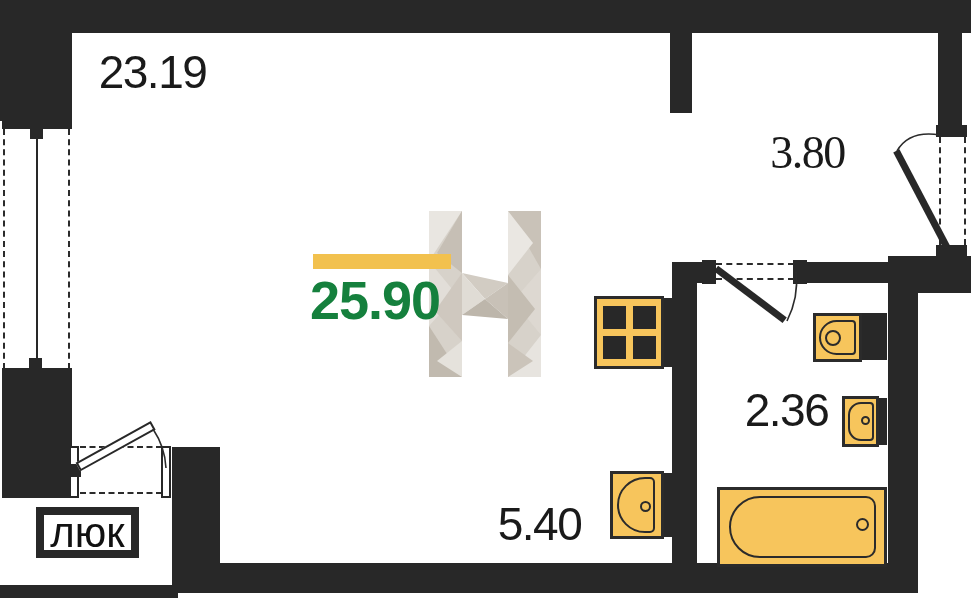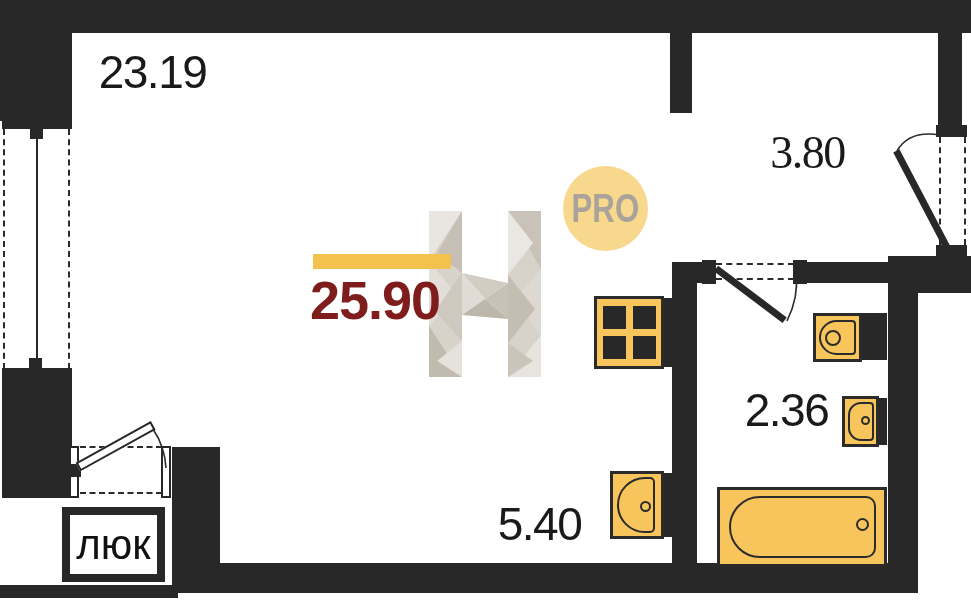--- a/index.html
+++ b/index.html
@@ -16,21 +16,21 @@
   .circ{position:absolute;border:2.5px solid #2b2b2b;border-radius:50%;box-sizing:border-box;}
   .dashH{position:absolute;border-top:2px dashed #2b2b2b;height:0;}
   .dashV{position:absolute;border-left:2px dashed #2b2b2b;width:0;}
   .jamb{position:absolute;background:#fff;border:2px solid #282828;box-sizing:border-box;}
   .leafW{position:absolute;background:#fff;border:2px solid #282828;box-sizing:border-box;}
   .leafB{position:absolute;background:#282828;}
   .sq{position:absolute;background:#282828;}
   #proBadge{position:absolute;left:563px;top:166px;width:85px;height:85px;border-radius:50%;
             display:flex;align-items:center;justify-content:center;}
   #proBadge span{font-size:40px;font-weight:600;transform:scaleX(0.78);letter-spacing:0;}
-  #hatchBox{position:absolute;left:62px;top:507px;width:103px;height:75px;box-sizing:border-box;}
+  #hatchBox{position:absolute;left:36px;top:507px;width:103px;height:51px;box-sizing:border-box;}
   #hatchInner{position:absolute;left:8px;top:8px;right:8px;bottom:8px;background:#fff;
               display:flex;align-items:center;justify-content:center;}
   #hatchInner span{font-size:42px;color:#111;letter-spacing:0;line-height:1;}
   svg{position:absolute;pointer-events:none;}
 </style>
 </head>
 <body>
 
 <div id="plan">
 
@@ -127,25 +127,22 @@
   <div class="fix" style="left: 717px; top: 487px; width: 170px; height: 80px; background: rgb(247, 197, 92); border-color: rgb(43, 43, 43);"></div>
   <div class="fixin" style="left: 729px; top: 496px; width: 147px; height: 62px; border-radius: 31px 10px 10px 31px; border-color: rgb(43, 43, 43);"></div>
   <div class="circ" style="left: 856px; top: 518px; width: 13px; height: 13px; border-color: rgb(43, 43, 43);"></div>
 
   <div class="lbl" style="left: 95px; top: 49px; width: 115px; color: rgb(26, 26, 26);">23.19</div>
   <div class="lbl" style="left: 755px; top: 130px; width: 105px; color: rgb(26, 26, 26); font-family: Liberation Serif, serif;">3.80</div>
   <div class="lbl" style="left: 734px; top: 387px; width: 105px; color: rgb(26, 26, 26);">2.36</div>
   <div class="lbl" style="left: 487px; top: 501px; width: 105px; color: rgb(26, 26, 26);">5.40</div>
 
   <div class="bar" style="background: rgb(242, 193, 78);"></div>
-  <div class="total" style="left: 310px; top: 273px; color: #7f1d1d;">25.90</div>
+  <div class="total" style="left: 310px; top: 273px; color: #15803d;">25.90</div>
 
   <div id="hatchBox" style="background: rgb(40, 40, 40);">
     <div id="hatchInner">
       <span>люк</span>
     </div>
   </div>
 
-  <div id="proBadge" style="background: rgb(248, 216, 140);">
-    <span style="color: rgb(169, 163, 155);">PRO</span>
-  </div>
 
 </div>
 
 </body></html>

